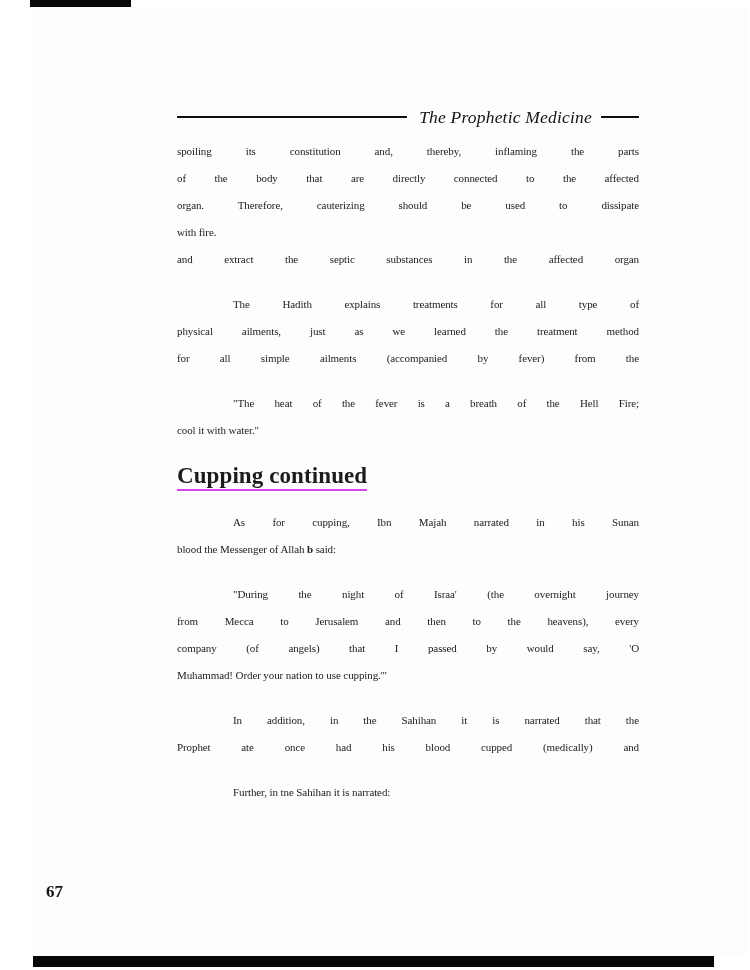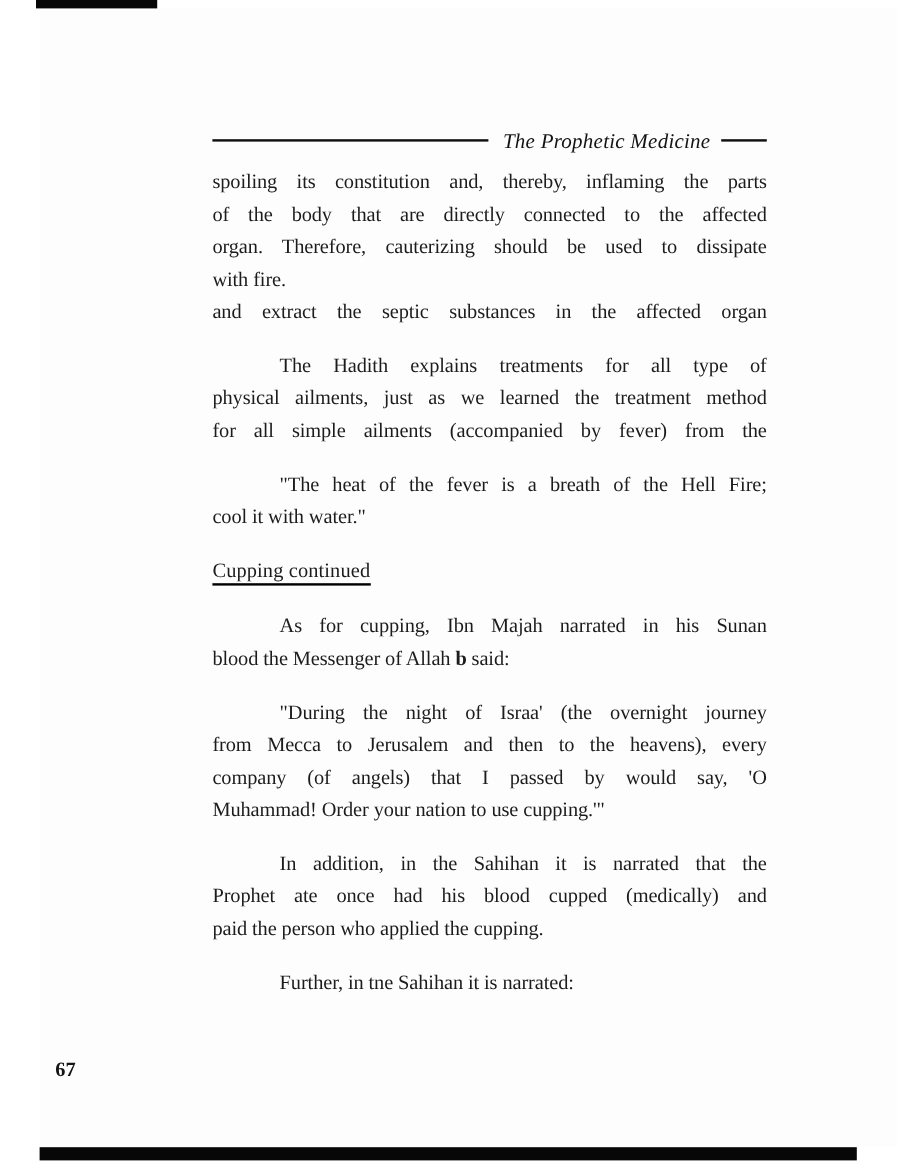--- a/index.html
+++ b/index.html
@@ -22,32 +22,32 @@
   .rule.left { flex:1; }
   .rule.right { width:38px; }
   .pm-title {
     font-style:italic; font-size:17.5px; white-space:nowrap;
     margin:0 9px 0 12px; color:#141414; letter-spacing:0.2px;
   }
 
   .content { position:absolute; left:177px; top:138px; width:462px; }
   .block { margin-bottom:18px; }
   .line {
-    font-size:17px; line-height:27px; letter-spacing:-0.1px;
+    font-size:11px; line-height:27px; letter-spacing:-0.1px;
     text-align:justify; text-align-last:justify;
     height:27px; overflow:hidden; white-space:normal;
   }
   .line.last { text-align-last:left; }
   .line.indent { text-indent:56px; }
   .b { font-weight:bold; }
 
   .heading-block { margin-bottom:18px; line-height:27px; }
   .heading-block span {
-    font-weight:normal; font-size:17px; letter-spacing:0.1px;
-    border-bottom:2px solid #000000; padding-bottom:1px;
+    font-weight:bold; font-size:23px; letter-spacing:0.1px;
+    border-bottom:2px solid #d946ef; padding-bottom:1px;
   }
 
   .pagenum {
     position:absolute; left:46px; top:882px; width:704px;
     text-align:left; font-weight:bold; font-size:17px; color:#141414;
   }
 </style>
 </head>
 <body>
 
@@ -87,20 +87,19 @@
     </div>
   <div class="block">
       <div class="line indent">"During the night of Israa' (the overnight journey</div>
       <div class="line">from Mecca to Jerusalem and then to the heavens), every</div>
       <div class="line">company (of angels) that I passed by would say, 'O</div>
       <div class="line last">Muhammad! Order your nation to use cupping.'"</div>
     </div>
   <div class="block">
       <div class="line indent">In addition, in the Sahihan it is narrated that the</div>
       <div class="line">Prophet ate once had his blood cupped (medically) and</div>
-      <div class="line last">paid the person who applied the cupping.</div>
     </div>
   <div class="block">
       <div class="line last indent">Further, in tne Sahihan it is narrated:</div>
     </div>
 </div>
 
 <div class="pagenum">67</div>
 
 </body></html>

